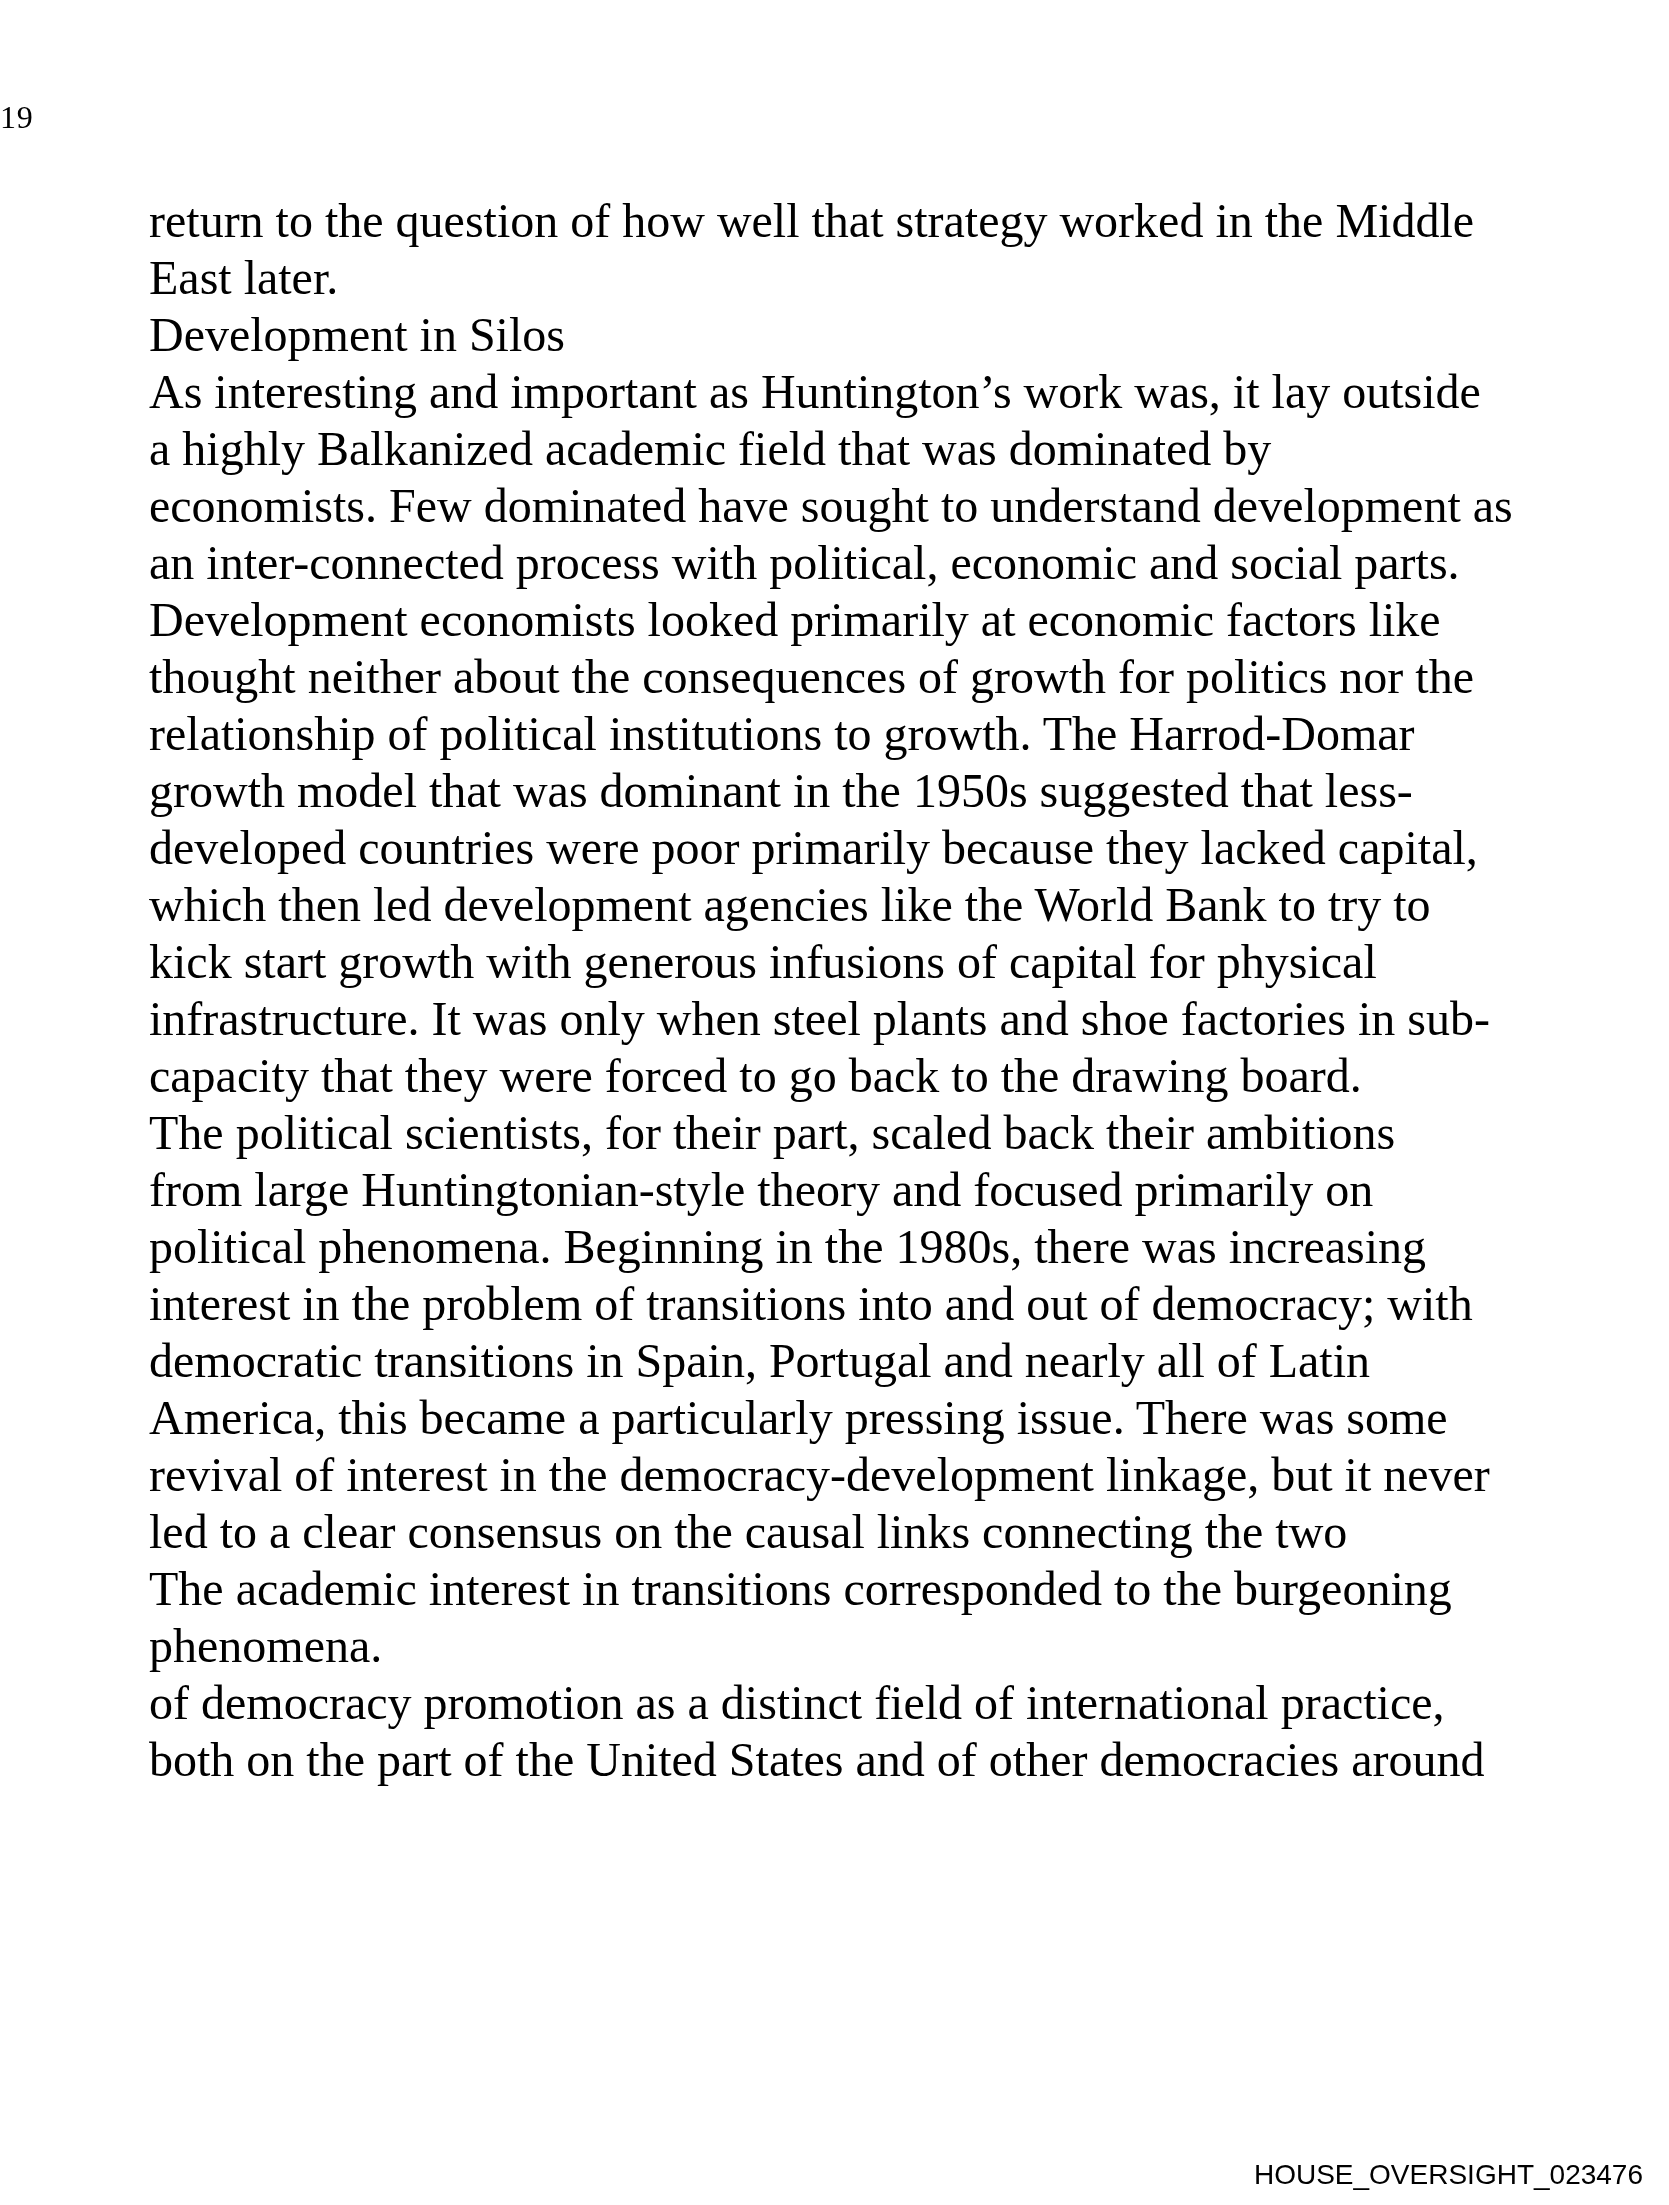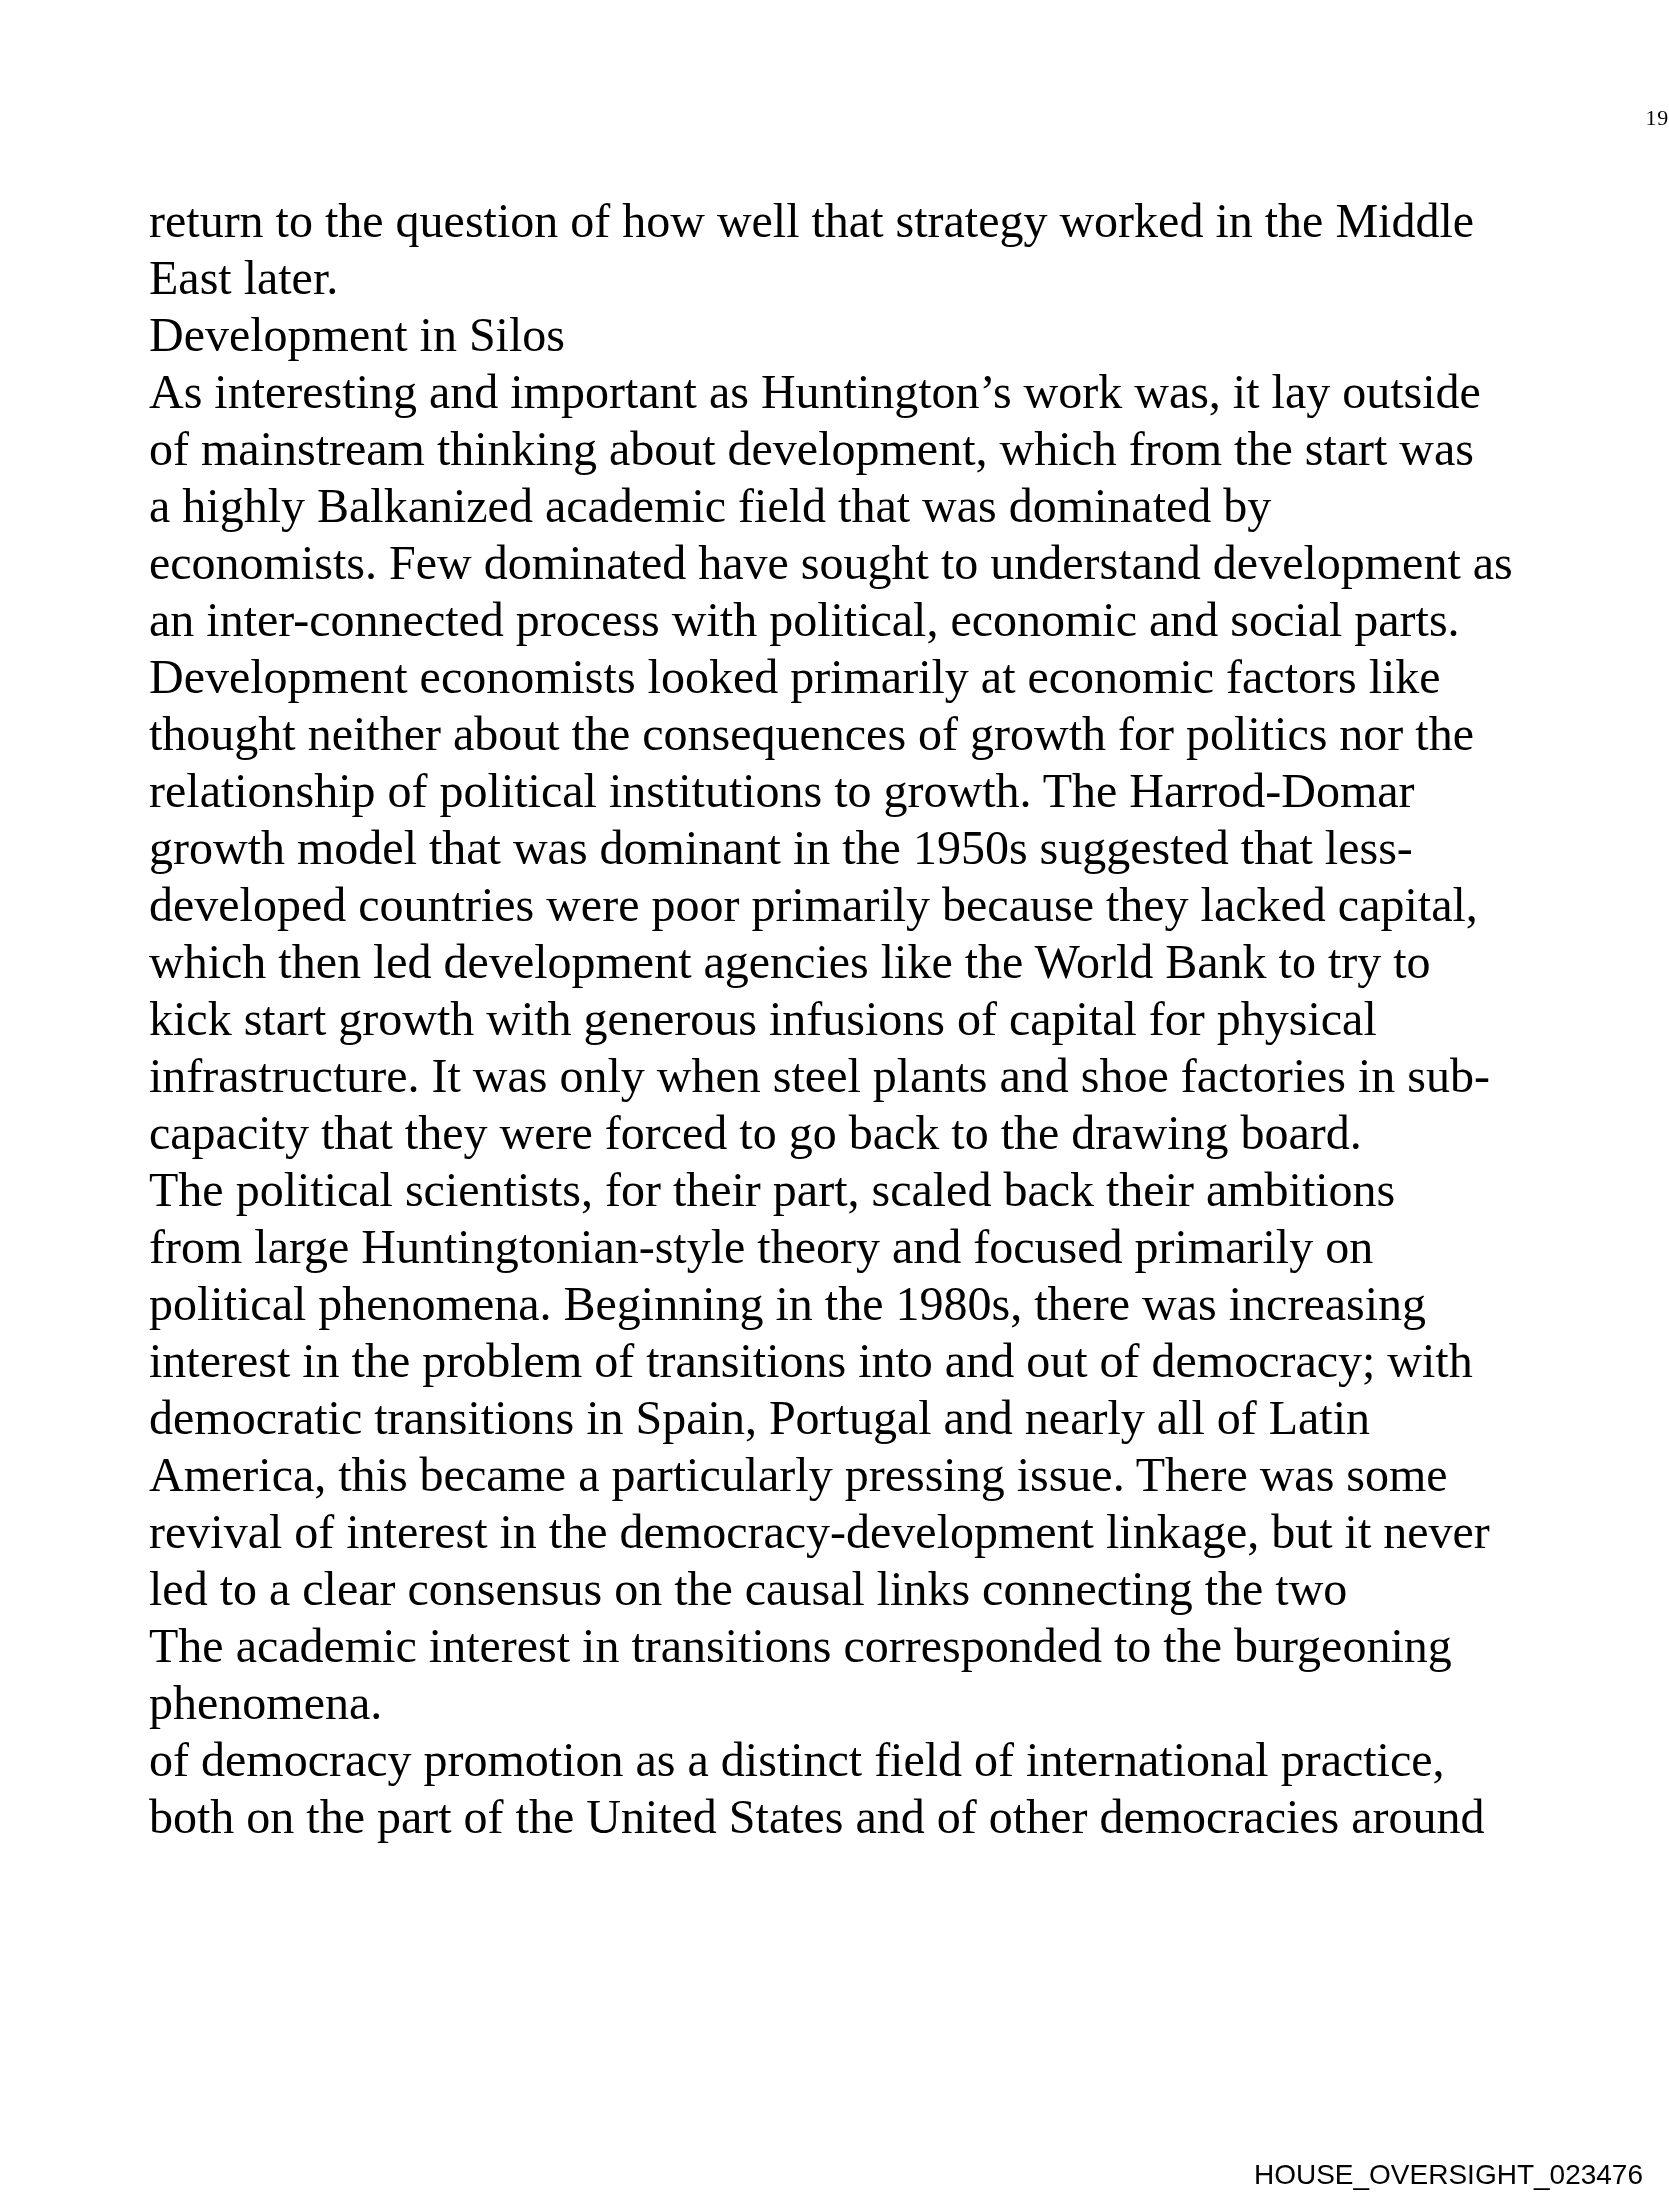--- a/index.html
+++ b/index.html
@@ -14,22 +14,22 @@
     background: #ffffff;
     color: #000000;
     font-family: "Liberation Serif", serif;
     overflow: hidden;
   }
   .page-number {
     position: absolute;
     top: 97px;
     left: 0;
     width: 100%;
-    text-align: right;
-    font-size: 22px;
+    text-align: left;
+    font-size: 32px;
     line-height: 41px;
     letter-spacing: 0.7px;
   }
   .body-text {
     position: absolute;
     left: 149px;
     top: 192px;
     width: 1440px;
     font-size: 48px;
     line-height: 57px;
@@ -50,21 +50,20 @@
 <body>
 
 <div class="page">
   <div class="page-number">19</div>
 
   <div class="body-text">
       <div class="line">return to the question of how well that strategy worked in the Middle</div>
       <div class="line">East later.</div>
       <div class="line">Development in Silos</div>
       <div class="line">As interesting and important as Huntington’s work was, it lay outside</div>
-      <div class="line">of mainstream thinking about development, which from the start was</div>
       <div class="line">a highly Balkanized academic field that was dominated by</div>
       <div class="line">economists. Few dominated have sought to understand development as</div>
       <div class="line">an inter-connected process with political, economic and social parts.</div>
       <div class="line">Development economists looked primarily at economic factors like</div>
       <div class="line">thought neither about the consequences of growth for politics nor the</div>
       <div class="line">relationship of political institutions to growth. The Harrod-Domar</div>
       <div class="line">growth model that was dominant in the 1950s suggested that less-</div>
       <div class="line">developed countries were poor primarily because they lacked capital,</div>
       <div class="line">which then led development agencies like the World Bank to try to</div>
       <div class="line">kick start growth with generous infusions of capital for physical</div>

